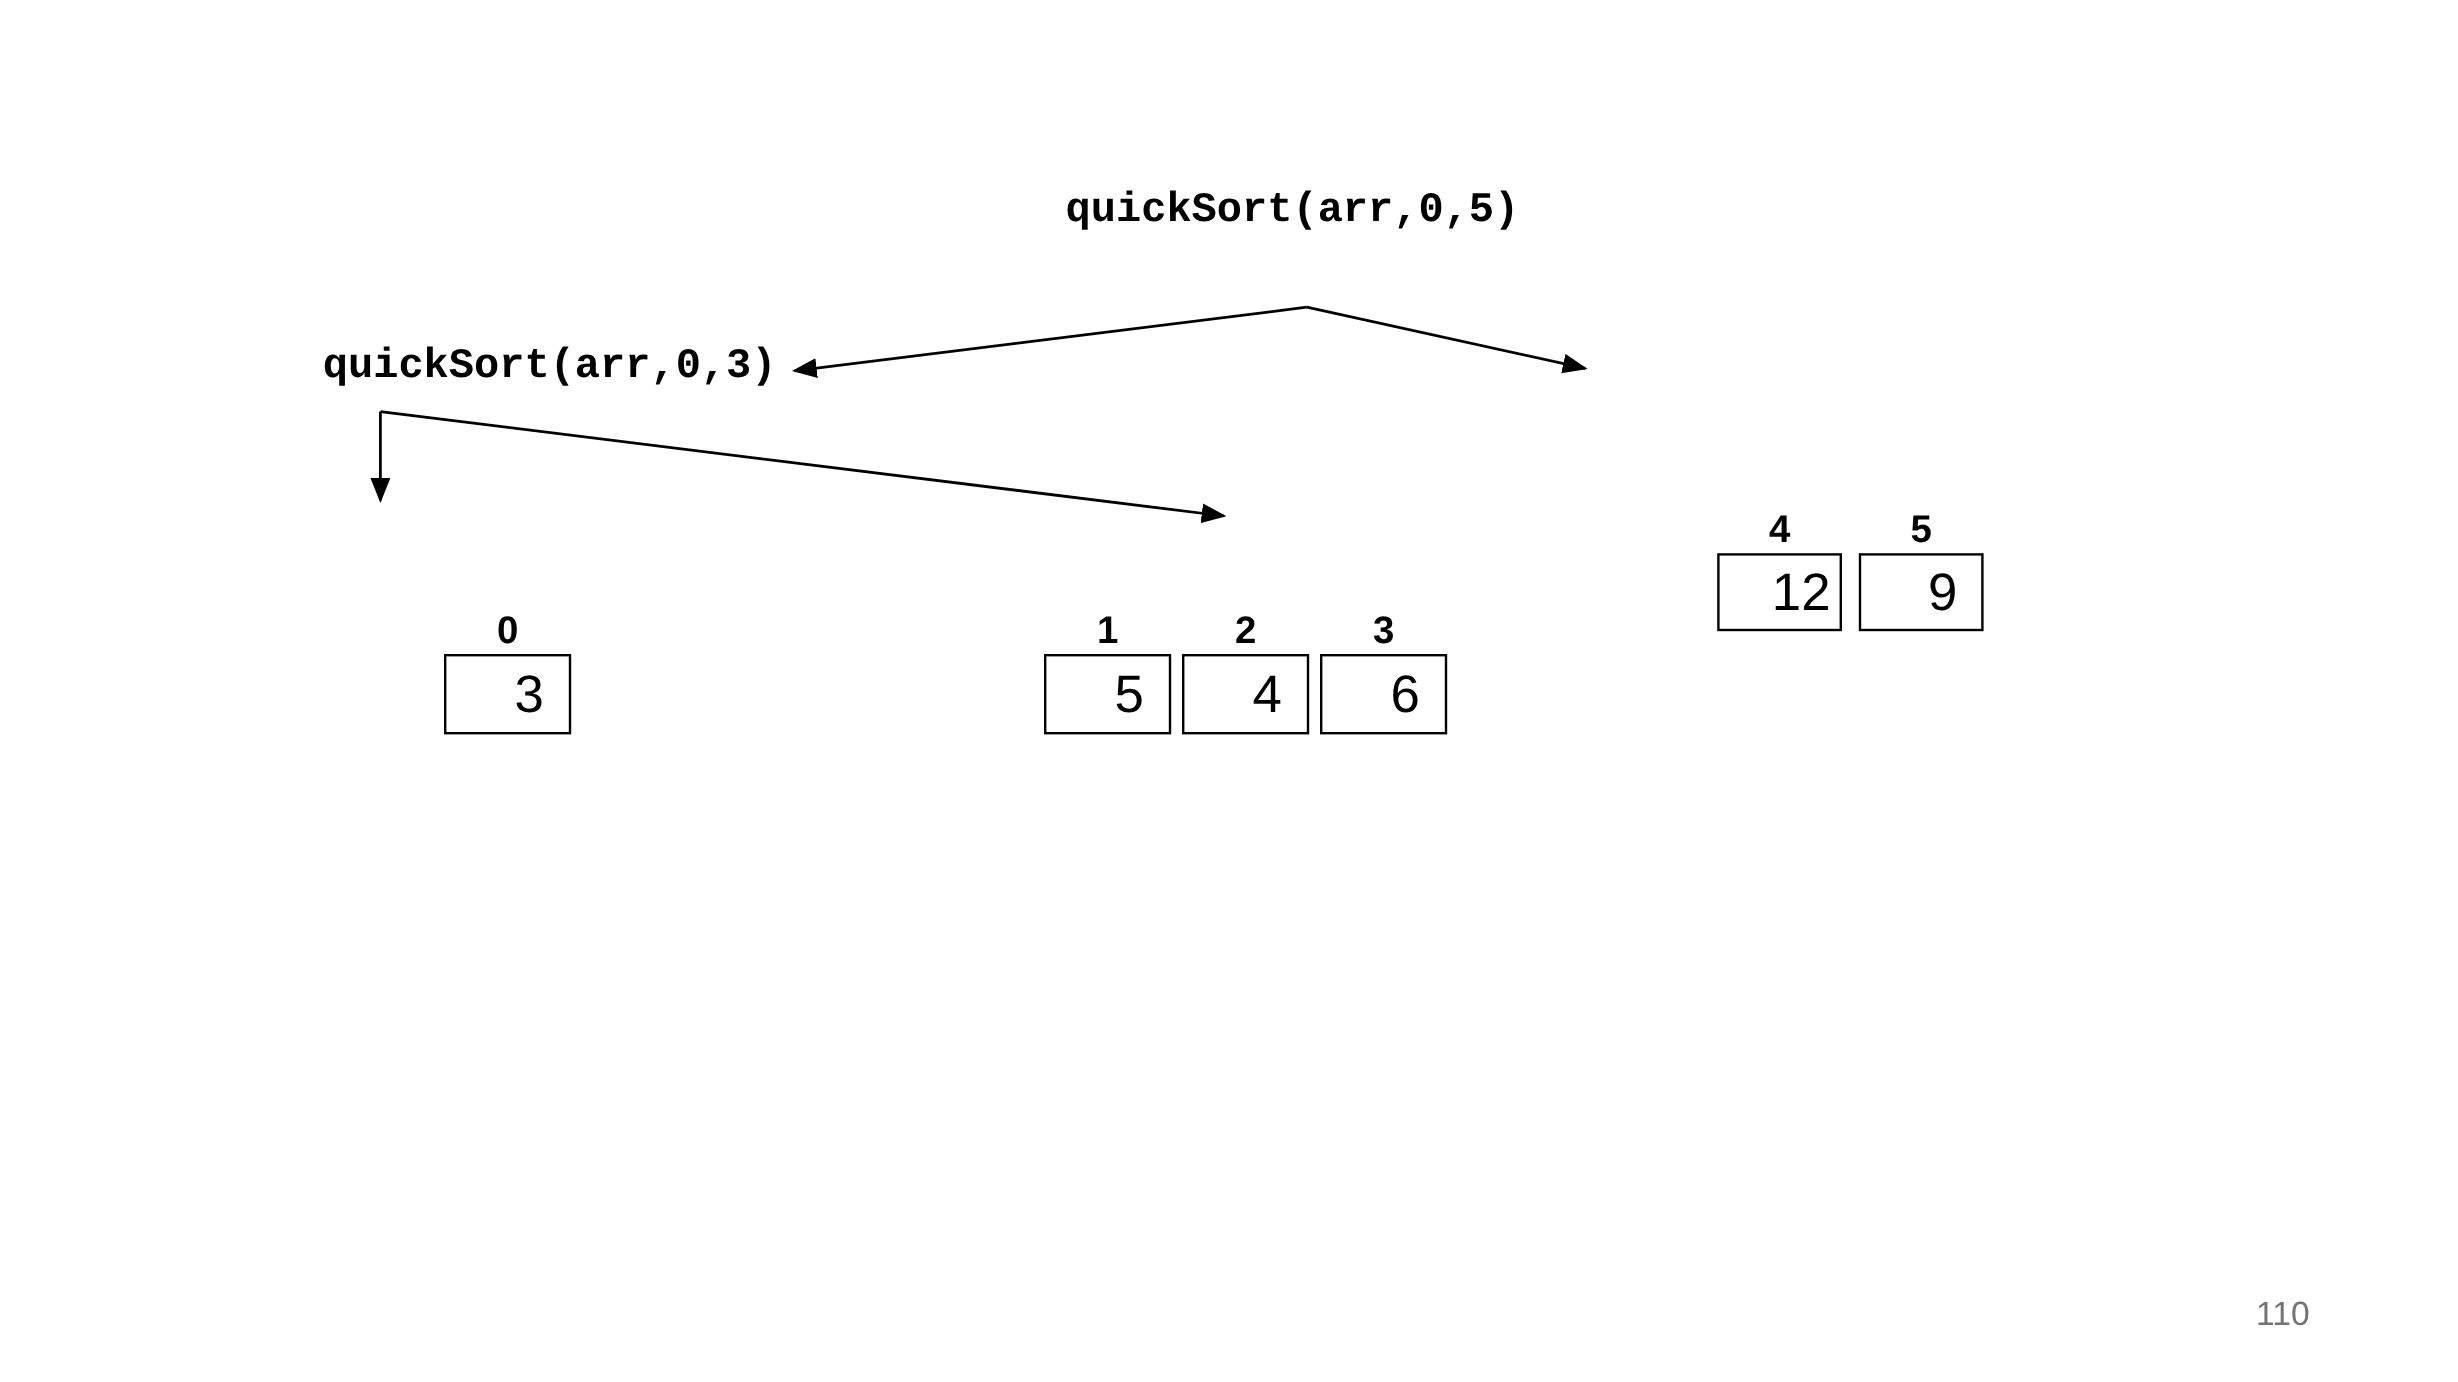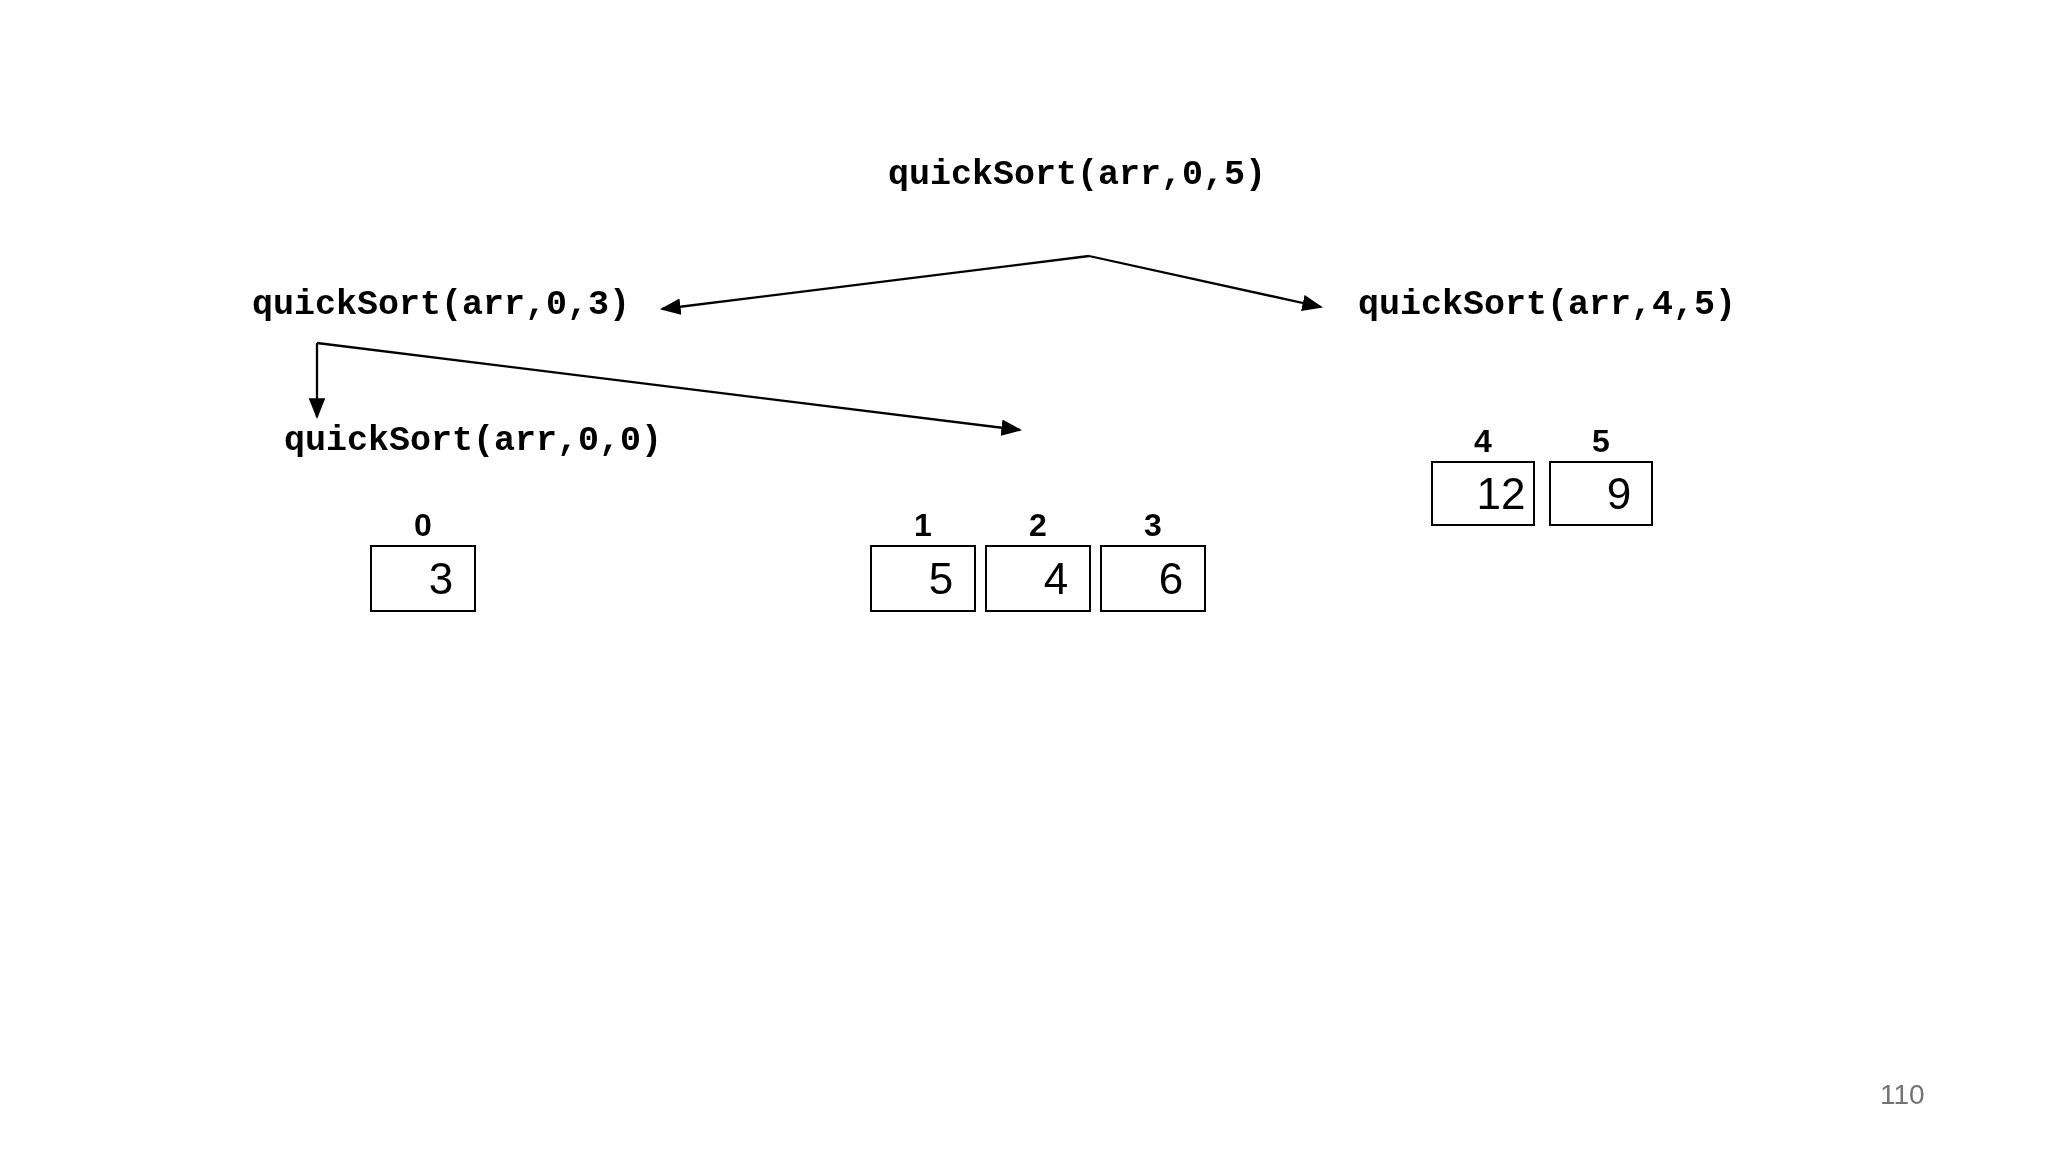--- a/index.html
+++ b/index.html
@@ -95,25 +95,23 @@
       </marker>
     </defs>
     <line x1="1089" y1="256" x2="662" y2="309" stroke="#000000" stroke-width="2.3" marker-end="url(#arrowhead)"></line>
     <line x1="1089" y1="256" x2="1321" y2="307" stroke="#000000" stroke-width="2.3" marker-end="url(#arrowhead)"></line>
     <line x1="317" y1="343" x2="317" y2="417" stroke="#000000" stroke-width="2.3" marker-end="url(#arrowhead)"></line>
     <line x1="317" y1="343" x2="1020" y2="430" stroke="#000000" stroke-width="2.3" marker-end="url(#arrowhead)"></line>
   </svg>
 
   <div class="code" style="left:888px; top:154px;">quickSort(arr,0,5)</div>
 
-  <div class="code" style="left:252px; top:284px;">quickSort(arr,0,3)</div>
+  <div class="code" style="left:269px; top:284px;">quickSort(arr,0,3)</div>
 
-  <div class="code" style="left:1358px; top:284px;">quickSort(arr,4,5)</div>
 
-  <div class="code" style="left:284px; top:420px;">quickSort(arr,0,0)</div>
 
 
   <div class="array-group" style="left:370px; top:505px;">
     <div class="cell cell-w106">
       <div class="cell-index">0</div>
       <div class="cell-box box-h63">3</div>
     </div>
   </div>
 
   <div class="array-group mid" style="left:870px; top:505px;">

